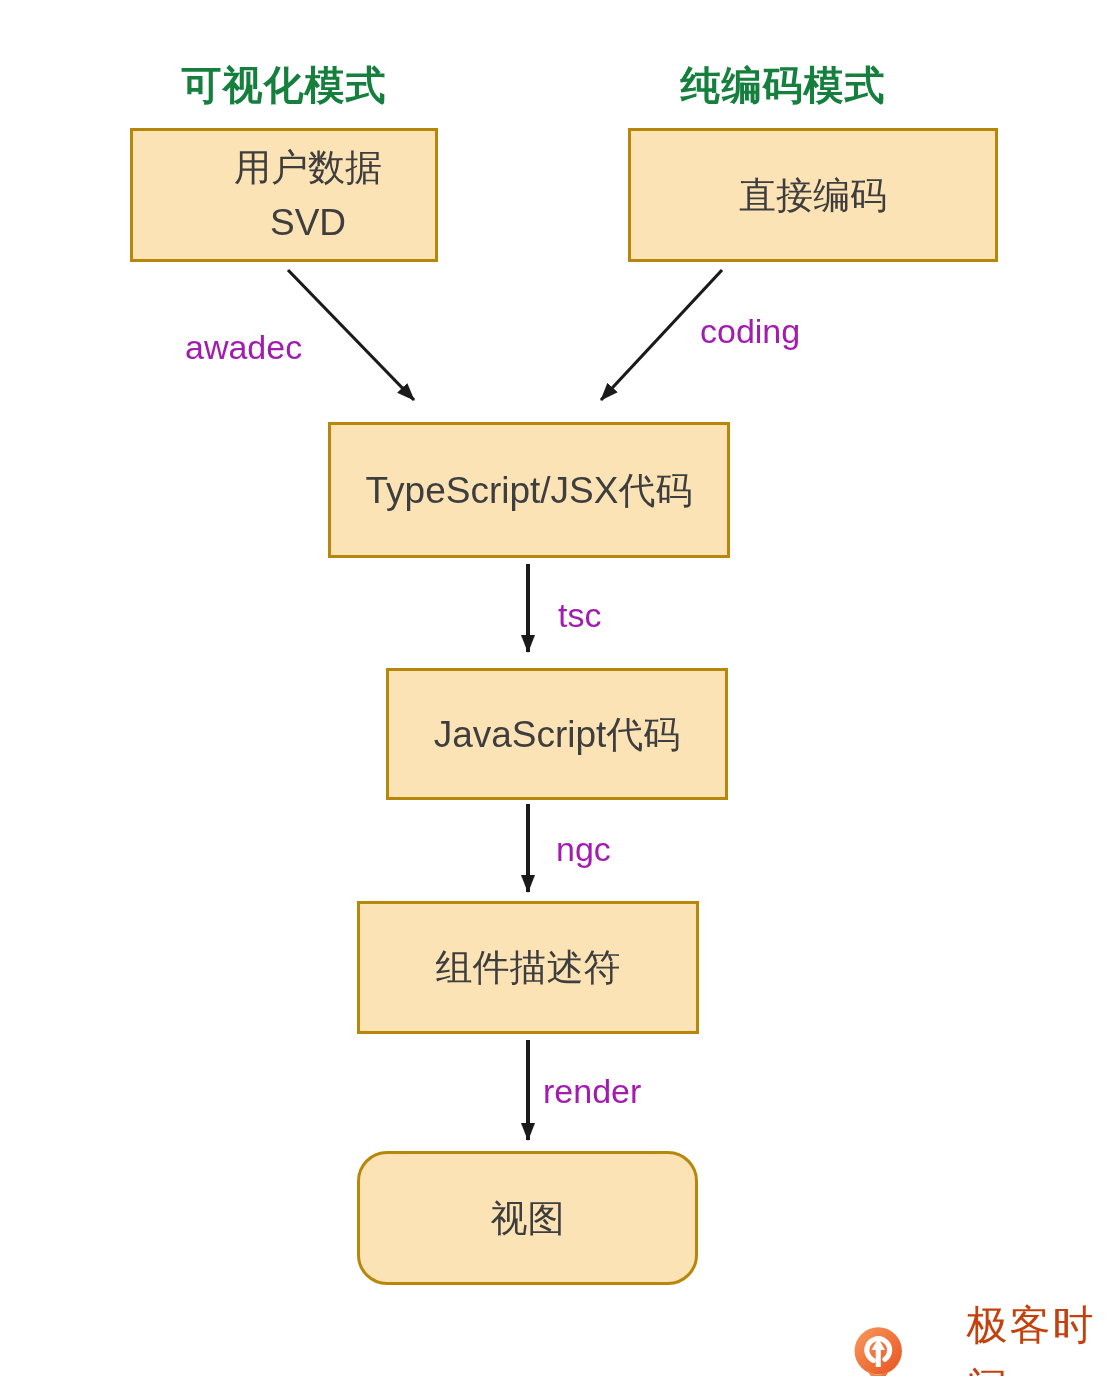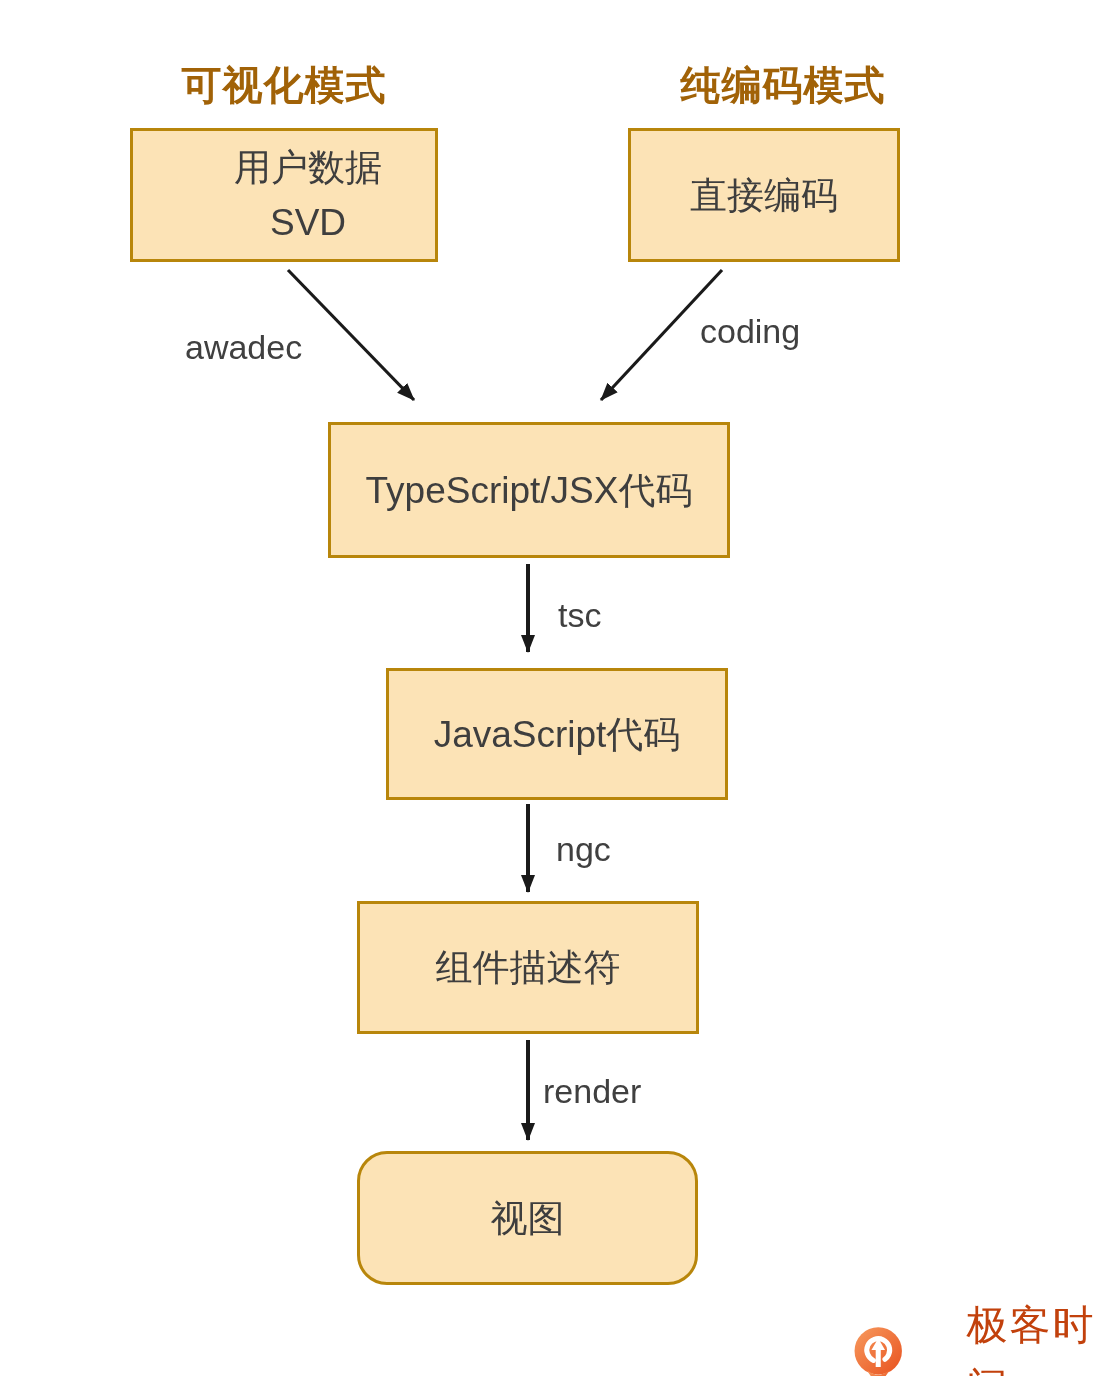--- a/index.html
+++ b/index.html
@@ -21,49 +21,49 @@
     top: 0;
     width: 1112px;
     height: 1376px;
     pointer-events: none;
   }
   .col-header {
     position: absolute;
     text-align: center;
     font-size: 40px;
     font-weight: 700;
-    color: #a16207;
+    color: #15803d;
     letter-spacing: 1px;
   }
   .col-header.left  { left: 130px; top: 58px; width: 308px; }
   .col-header.right { left: 628px; top: 58px; width: 310px; }
   .node {
     position: absolute;
     box-sizing: border-box;
     background: #fce3b6;
     border: 3px solid #b8860b;
     display: flex;
     flex-direction: column;
     align-items: center;
     justify-content: center;
     font-size: 37px;
     color: #3e3e3e;
     line-height: 55px;
     text-align: center;
   }
   .node-user-data        { left: 130px; top: 128px;  width: 308px; height: 134px; padding-left: 48px; }
-  .node-direct-coding    { left: 628px; top: 128px;  width: 272px; height: 134px; }
+  .node-direct-coding    { left: 628px; top: 128px;  width: 370px; height: 134px; }
   .node-typescript-jsx   { left: 328px; top: 422px;  width: 402px; height: 136px; }
   .node-javascript       { left: 357px; top: 668px;  width: 342px; height: 132px; margin-left: 29px; }
   .node-descriptor       { left: 357px; top: 901px;  width: 342px; height: 133px; }
   .node-view             { left: 357px; top: 1151px; width: 341px; height: 134px; border-radius: 30px; }
   .edge-label {
     position: absolute;
     font-size: 34px;
-    color: #404040;
+    color: #a21caf;
     white-space: nowrap;
   }
   .edge-label.awadec { left: 185px; top: 328px; }
   .edge-label.coding { left: 700px; top: 312px; }
   .edge-label.tsc    { left: 558px; top: 596px; }
   .edge-label.ngc    { left: 556px; top: 830px; }
   .edge-label.render { left: 543px; top: 1072px; }
   .branding {
     position: absolute;
     left: 852px;

